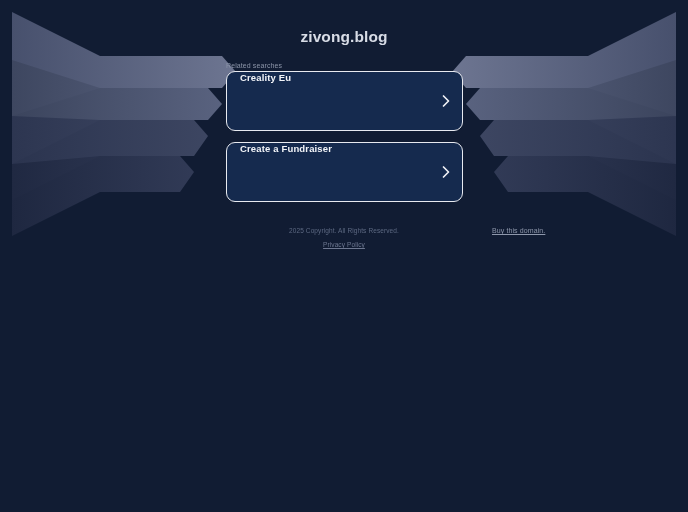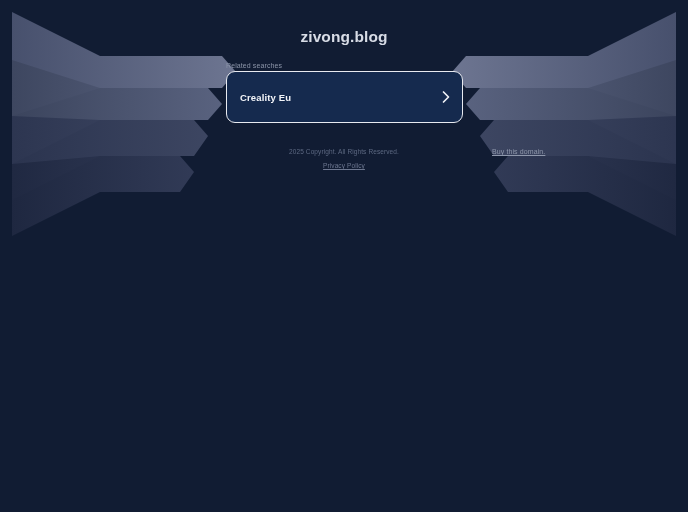--- a/index.html
+++ b/index.html
@@ -51,26 +51,25 @@
   }
 
   .cards {
     width: 237px;
     margin-left: 226px;
     margin-top: 2px;
   }
 
   .search-card {
     position: relative;
-    height: 52px;
+    height: 60px;
     background: #152a4e;
     border: 1.4px solid #e8eaf0;
     border-radius: 9px;
     display: flex;
-    align-items: center;
     margin-bottom: 11px;
     cursor: pointer;
   }
 
   .search-card-label {
     color: #f2f4f8;
     font-size: 9.5px;
     font-weight: bold;
     letter-spacing: 0.15px;
     margin-left: 13px;
@@ -176,20 +175,28 @@
     <div class="search-card">
       <span class="search-card-label">Creality Eu</span>
       <span class="search-card-chevron">
         <svg width="10" height="14" viewBox="0 0 10 14" fill="none" stroke="currentColor" stroke-width="1.7" stroke-linecap="round" stroke-linejoin="round">
           <polyline points="2.5,2 7.5,7 2.5,12"></polyline>
         </svg>
       </span>
     </div>
 
 
+    <div class="search-card">
+      <span class="search-card-label">Create a Fundraiser</span>
+      <span class="search-card-chevron">
+        <svg width="10" height="14" viewBox="0 0 10 14" fill="none" stroke="currentColor" stroke-width="1.7" stroke-linecap="round" stroke-linejoin="round">
+          <polyline points="2.5,2 7.5,7 2.5,12"></polyline>
+        </svg>
+      </span>
+    </div>
 
   </div>
 
   <div class="footer">
     <a class="buy-domain">Buy this domain.</a>
     <div class="copyright">2025 Copyright. All Rights Reserved.</div>
     <a class="privacy-policy">Privacy Policy</a>
   </div>
 
 </div>

